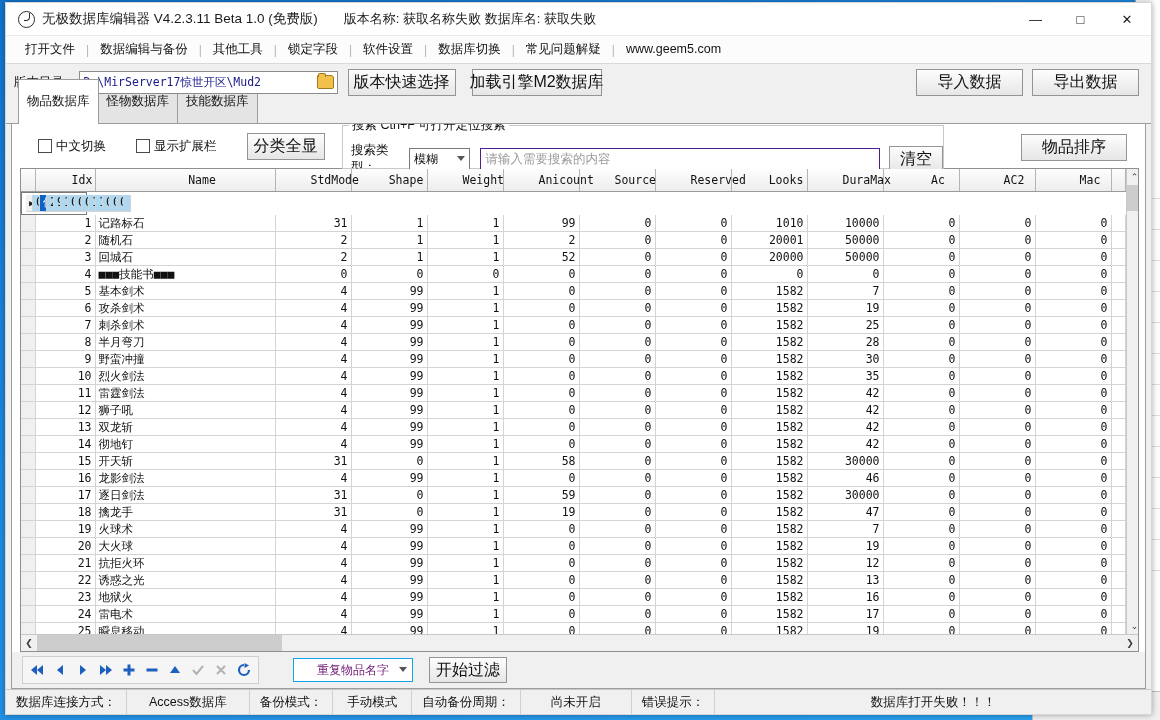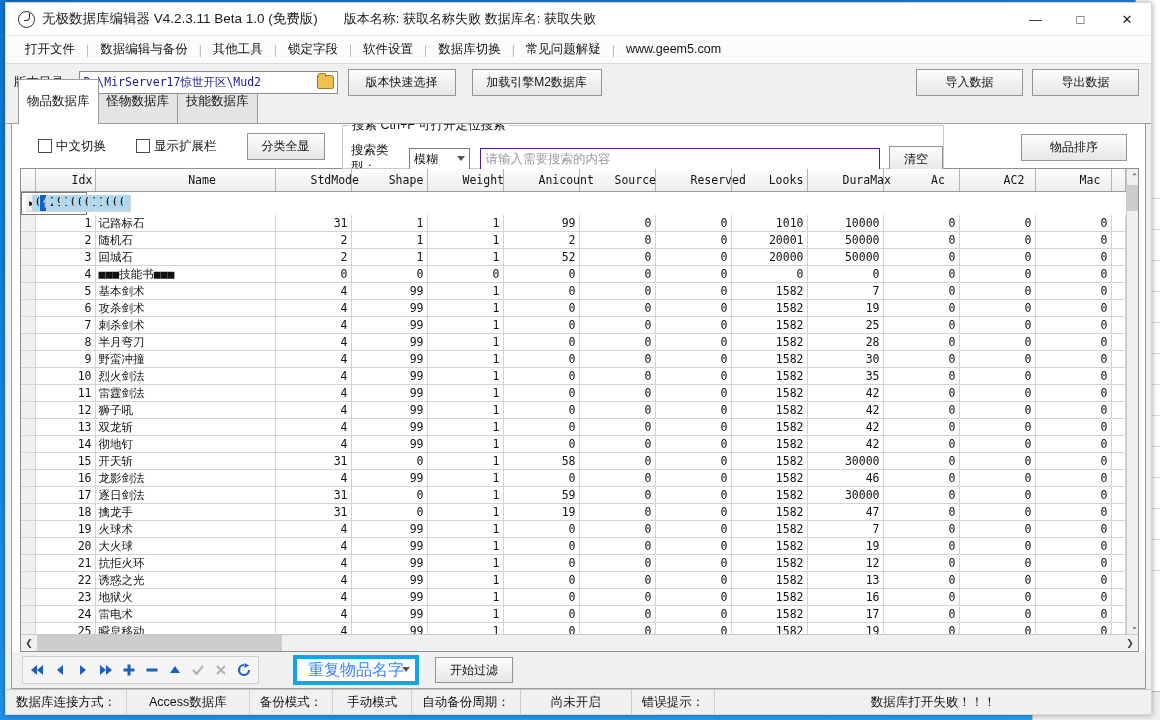--- a/index.html
+++ b/index.html
@@ -76,21 +76,21 @@
   .folder-ico{
     position:absolute;right:3px;top:3px;width:15px;height:12px;
     background:#f3c14b;border:1px solid #a07b1c;border-radius:1px 3px 2px 2px;
   }
   .folder-ico:before{
     content:"";position:absolute;left:0;top:-3px;width:6px;height:3px;
     background:#f3c14b;border:1px solid #a07b1c;border-bottom:none;border-radius:2px 2px 0 0;
   }
   .btn{
     background:linear-gradient(#fdfdfd,#e6e6e6);border:1px solid #949494;
-    font-size:12px;color:#111;display:inline-flex;align-items:center;justify-content:center;
+    font-size:16px;color:#111;display:inline-flex;align-items:center;justify-content:center;
     height:24px;white-space:nowrap;cursor:default;text-align:right;
   }
   .btn.big{height:25px;}
   .spacer{flex:1;}
 
   
   .tabstrip{height:23px;display:flex;align-items:flex-end;padding-left:12px;flex:none;
     border-bottom:1px solid #9c9c9c;background:#f0f0f0;}
   .tab{
     height:21px;line-height:21px;padding:11px 8px;font-size:12.5px;color:#111;
@@ -161,21 +161,21 @@
   .hsb-btn{width:16px;display:flex;align-items:center;justify-content:center;font-size:9px;color:#3c3c3c;}
   .hsb-thumb{width:245px;background:#cdcdcd;}
   .hsb-track{flex:1;}
 
   
   .bottombar{height:36px;display:flex;align-items:center;padding-left:10px;flex:none;background:#f0f0f0;}
   .navbox{display:flex;align-items:center;gap:3px;border:1px solid #cfcfcf;background:#f5f5f5;padding:2px 4px;height:22px;}
   .navico{width:20px;height:20px;display:flex;align-items:center;justify-content:center;}
   .navico svg{display:block;}
   .filter-sel{
-    width:118px;height:22px;border:4px solid #0ea5e9;background:#fff;font-size:16px;color:#3b82f6;
+    width:118px;height:22px;border:1px solid #0ea5e9;background:#fff;font-size:12px;color:#701a75;
     display:flex;align-items:center;justify-content:center;position:relative;margin-left:34px;
   }
   .filter-sel .caret{position:absolute;right:5px;top:8px;width:0;height:0;
     border-left:4px solid transparent;border-right:4px solid transparent;border-top:5px solid #555;}
 
   
   .statusbar{
     height:24px;background:#f0f0f0;border-top:1px solid #c8c8c8;display:flex;align-items:center;
     font-size:12.5px;color:#111;flex:none;
   }

